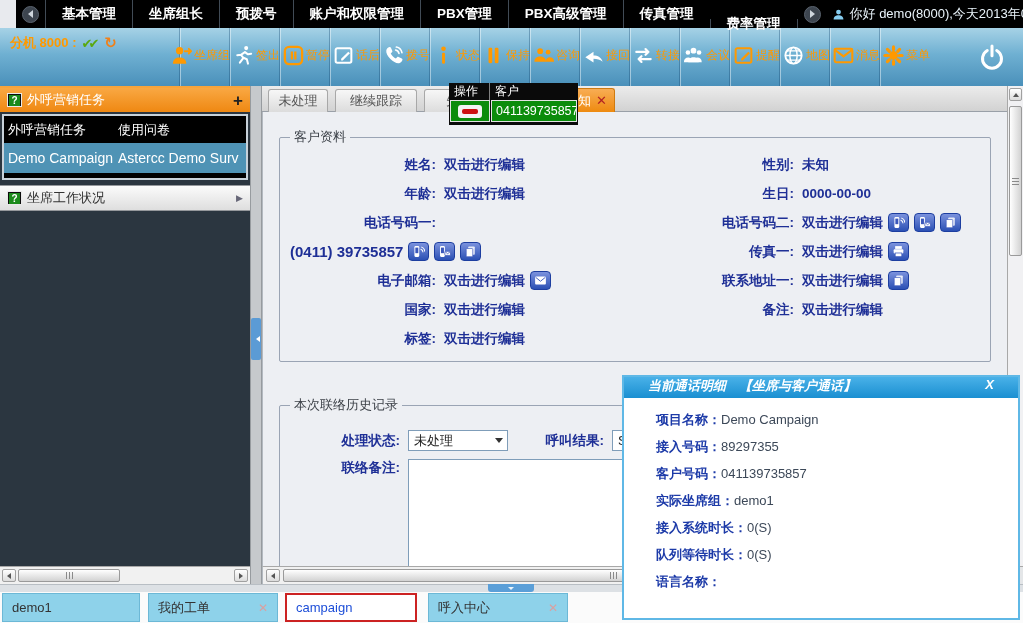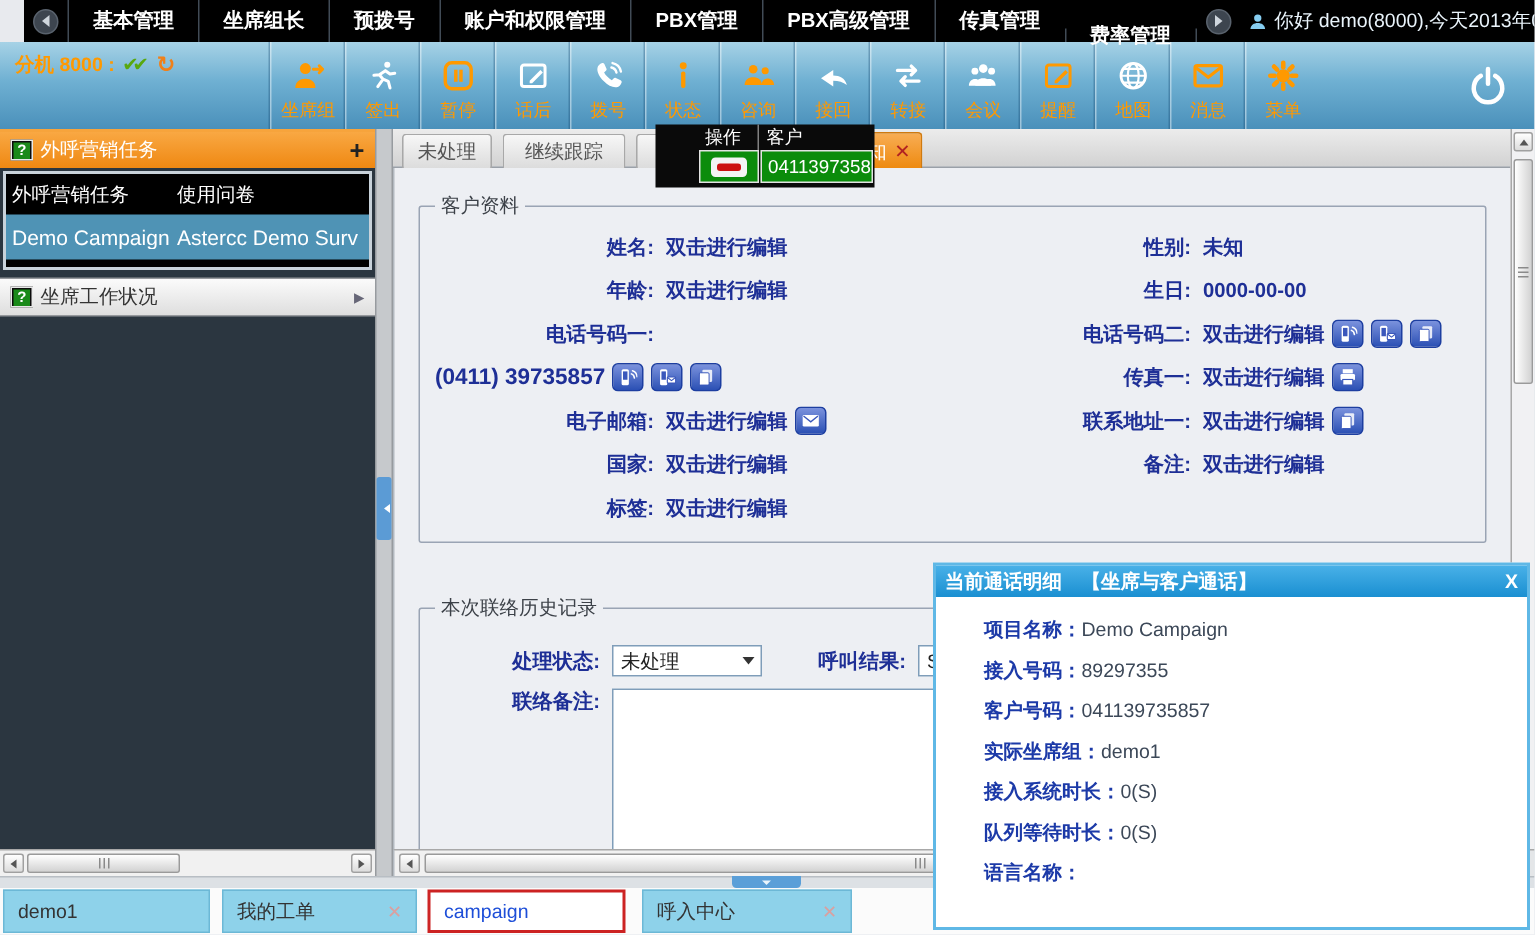--- a/index.html
+++ b/index.html
@@ -17,21 +17,21 @@
 .topbar-right { margin-left:auto; display:flex; align-items:center; gap:5px; padding-right:8px; }
 .greeting { font-size:13px; color:#eaf4fb; white-space:nowrap; }
 
 
 #toolbar { position:absolute; left:0; top:28px; width:1023px; height:58px; background:linear-gradient(180deg,#a6d2e6 0%,#6fb0d2 45%,#4a90ba 100%); display:flex; align-items:stretch; }
 .brand-block { width:180px; padding:5px 0 0 10px; flex:0 0 auto; }
 .brand { color:#fff; font-size:21px; font-weight:bold; letter-spacing:.5px; }
 .ext-row { color:#ff9900; font-size:13px; font-weight:bold; display:flex; align-items:center; gap:5px; margin-top:1px; }
 .chk { color:#59a80f; font-size:13px; letter-spacing:-4px; padding-right:4px; }
 .refresh { color:#f08019; font-size:15px; font-weight:bold; }
-.tb-btn { width:50px; display:flex; flex-direction:column; align-items:center; justify-content:flex-end; padding-bottom:4px; gap:1px; border-left:1px solid rgba(255,255,255,.45); box-shadow:-1px 0 0 rgba(20,70,110,.35); cursor:pointer; }
+.tb-btn { width:50px; display:flex; flex-direction:row; align-items:center; justify-content:flex-end; padding-bottom:4px; gap:1px; border-left:1px solid rgba(255,255,255,.45); box-shadow:-1px 0 0 rgba(20,70,110,.35); cursor:pointer; }
 .tb-icon { height:27px; display:flex; align-items:center; }
 .tb-icon.orange { color:#ff9900; } .tb-icon.white { color:#fff; }
 .tb-label { font-size:12px; color:#ff9900; white-space:nowrap; }
 .power { margin-left:auto; margin-right:16px; align-self:center; color:#fff; cursor:pointer; }
 
 
 #sidebar { position:absolute; left:0; top:86px; width:250px; height:498px; background:#2b3640; display:flex; flex-direction:column; z-index:1; }
 .panel-header { height:26px; display:flex; align-items:center; padding:0 7px; gap:5px; font-size:13px; flex:0 0 auto; }
 .panel-header.orange { background:linear-gradient(#f9a843,#ef8812); color:#fff; border-top:2px solid #f7a43c; }
 .plus { margin-left:auto; color:#222; font-size:17px; font-weight:bold; cursor:pointer; line-height:1; }
@@ -95,34 +95,34 @@
 
 #collapse-strip { position:absolute; left:0; top:584px; width:1023px; height:8px; background:#dde1e5; border-top:1px solid #b8bec4; z-index:1; }
 #collapse-handle { position:absolute; left:488px; top:584px; width:46px; height:8px; background:#5b9fd8; border-radius:0 0 3px 3px; display:flex; align-items:center; justify-content:center; z-index:2; cursor:pointer; }
 #collapse-handle s { width:0;height:0;border:3px solid transparent;border-top:3.5px solid #eaf4fb; display:block; margin-bottom:-3px; }
 #bottombar { position:absolute; left:0; top:592px; width:1023px; height:31px; background:#fbfbfb; display:flex; align-items:flex-start; padding-top:1px; z-index:1; }
 .btab { height:29px; display:flex; align-items:center; justify-content:space-between; padding:0 9px; background:#8ed2ea; border:1px solid #6cb8d6; font-size:13px; color:#333; cursor:pointer; white-space:nowrap; overflow:hidden; }
 .btab .bx { color:#d9a0a0; font-size:12px; margin-left:6px; cursor:pointer; }
 .btab.active-red { background:#fff; border:2px solid #cc2222; color:#1d4ed8; }
 
 
-#call-popup { position:absolute; left:437px; top:83px; width:146px; height:42px; background:#0a0a0a; color:#fff; z-index:10;padding-left:28px; }
+#call-popup { position:absolute; left:449px; top:83px; width:129px; height:42px; background:#0a0a0a; color:#fff; z-index:10; }
 .cp-headers { display:flex; height:17px; align-items:center; font-size:12px; }
 .cp-h1 { width:41px; height:100%; display:flex; align-items:center; padding-left:5px; border-right:1px solid #808080; }
 .cp-h2 { padding-left:5px; }
 .cp-cells { display:flex; height:23px; padding:0 1px 1px 1px; gap:1px; }
 .cp-cell { background:#0b8c0b; border:1px solid #e3e3e3; display:flex; align-items:center; justify-content:center; cursor:pointer; }
 .cp-op { width:40px; flex:0 0 auto; }
 .cp-num { flex:1; justify-content:flex-start; padding-left:2px; gap:2px; font-size:12.5px; white-space:nowrap; overflow:hidden; }
 .hang { background:#f4f4f4; border-radius:3px; width:24px; height:13px; display:flex; align-items:center; justify-content:center; }
 .hang i { width:16px; height:5px; background:#cc1111; border-radius:2px; display:block; }
 
 
 #detail-popup { position:absolute; left:622px; top:375px; width:398px; height:245px; background:#fff; border:2px solid #5fb8e6; z-index:11; }
-.dp-title { height:21px; background:linear-gradient(#49b1e8,#1a8fd1); color:#fff; font-weight:bold; font-size:13px; display:flex; align-items:center; padding:0 6px; }
+.dp-title { height:21px; background:linear-gradient(#49b1e8,#1a8fd1); color:#fff; font-weight:bold; font-size:13px; display:flex; align-items:flex-start; padding:0 24px;font-style:italic; }
 .dp-close { margin-left:auto; font-size:13px; font-weight:bold; cursor:pointer; }
 .dp-body { padding:8px 0 0 32px; }
 .dp-row { height:27px; display:flex; align-items:center; font-size:13px; white-space:nowrap; }
 .dp-label { font-weight:bold; color:#1c3aa8; }
 .dp-value { color:#3c4858; }
 
 svg { display:block; }
 </style>
 </head>
 <body>
@@ -216,20 +216,29 @@
       <svg width="23" height="23" viewBox="0 0 24 24" fill="currentColor">
           <circle cx="12" cy="5" r="2.4"></circle>
           <rect x="10.5" y="9" width="3" height="11.5" rx="1.3"></rect>
         </svg>
     </span>
     <span class="tb-label">状态</span>
   </div>
   <div class="tb-btn">
     <span class="tb-icon orange">
       <svg width="23" height="23" viewBox="0 0 24 24" fill="currentColor">
+          <rect x="6.8" y="4" width="3.9" height="16" rx="1.2"></rect>
+          <rect x="13.3" y="4" width="3.9" height="16" rx="1.2"></rect>
+        </svg>
+    </span>
+    <span class="tb-label">保持</span>
+  </div>
+  <div class="tb-btn">
+    <span class="tb-icon orange">
+      <svg width="23" height="23" viewBox="0 0 24 24" fill="currentColor">
           <circle cx="8.5" cy="7.5" r="3"></circle>
           <path d="M2.5 18.5c0-3.7 2.7-5.5 6-5.5s6 1.8 6 5.5z"></path>
           <circle cx="16.8" cy="8.5" r="2.5"></circle>
           <path d="M14 18.5c.4-3 2.3-4.6 4.6-4.6 2.2 0 4.4 1.5 4.4 4.6z"></path>
         </svg>
     </span>
     <span class="tb-label">咨询</span>
   </div>
   <div class="tb-btn">
     <span class="tb-icon white">

